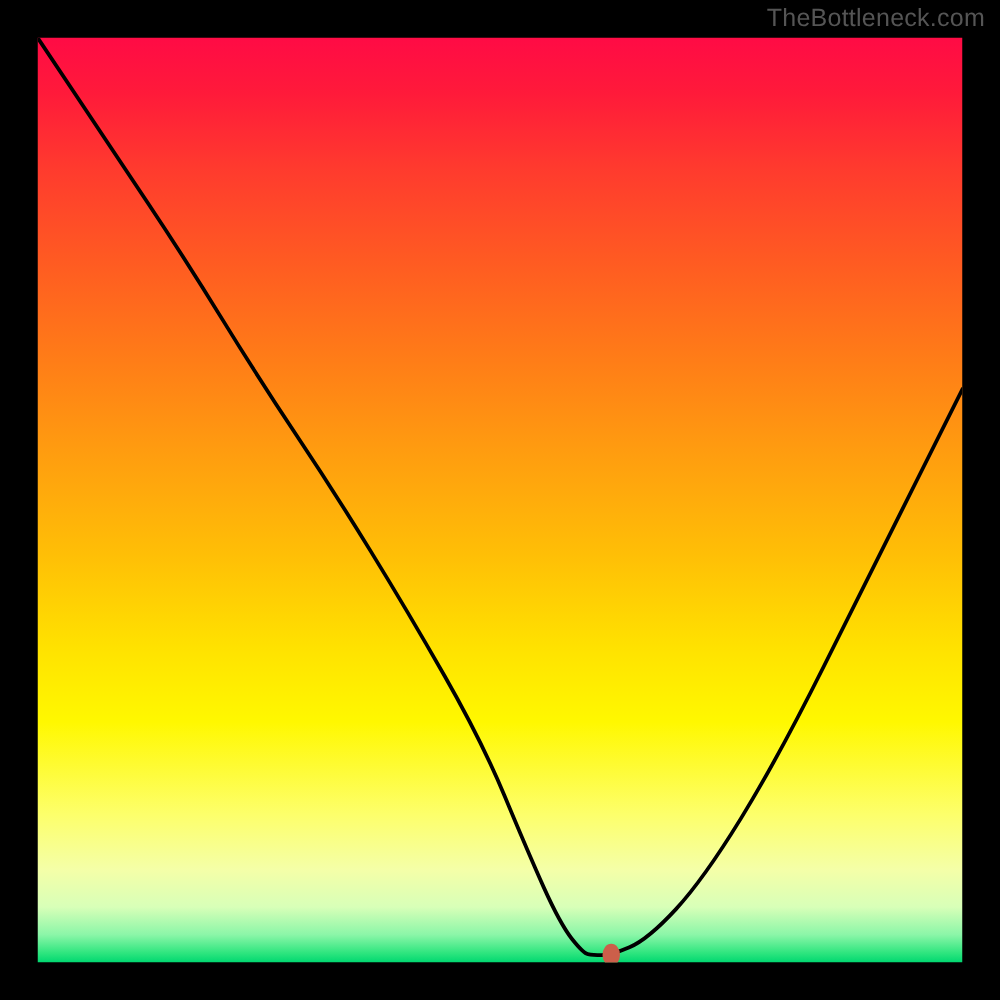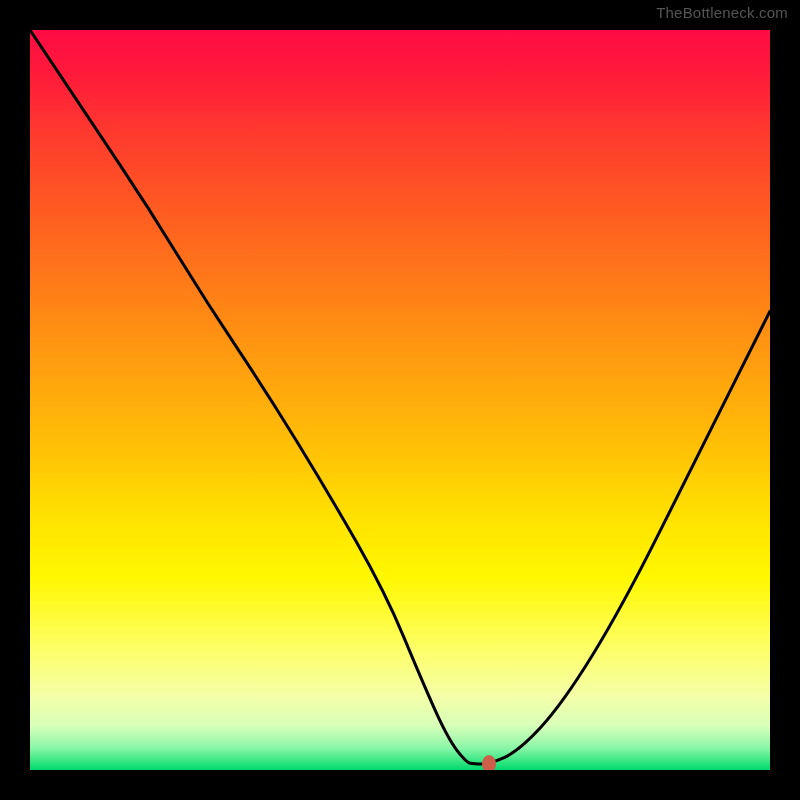--- a/index.html
+++ b/index.html
@@ -15,21 +15,21 @@
     position: relative;
     width: 800px;
     height: 800px;
     background: #000;
   }
   .watermark {
     position: absolute;
     top: 4px;
     right: 12px;
     color: #555;
-    font-size: 15px;
+    font-size: 20px;
     font-weight: 500;
     letter-spacing: 0.2px;
     z-index: 10;
   }
   .plot-area {
     position: absolute;
     left: 30px;
     top: 30px;
     width: 740px;
     height: 740px;

